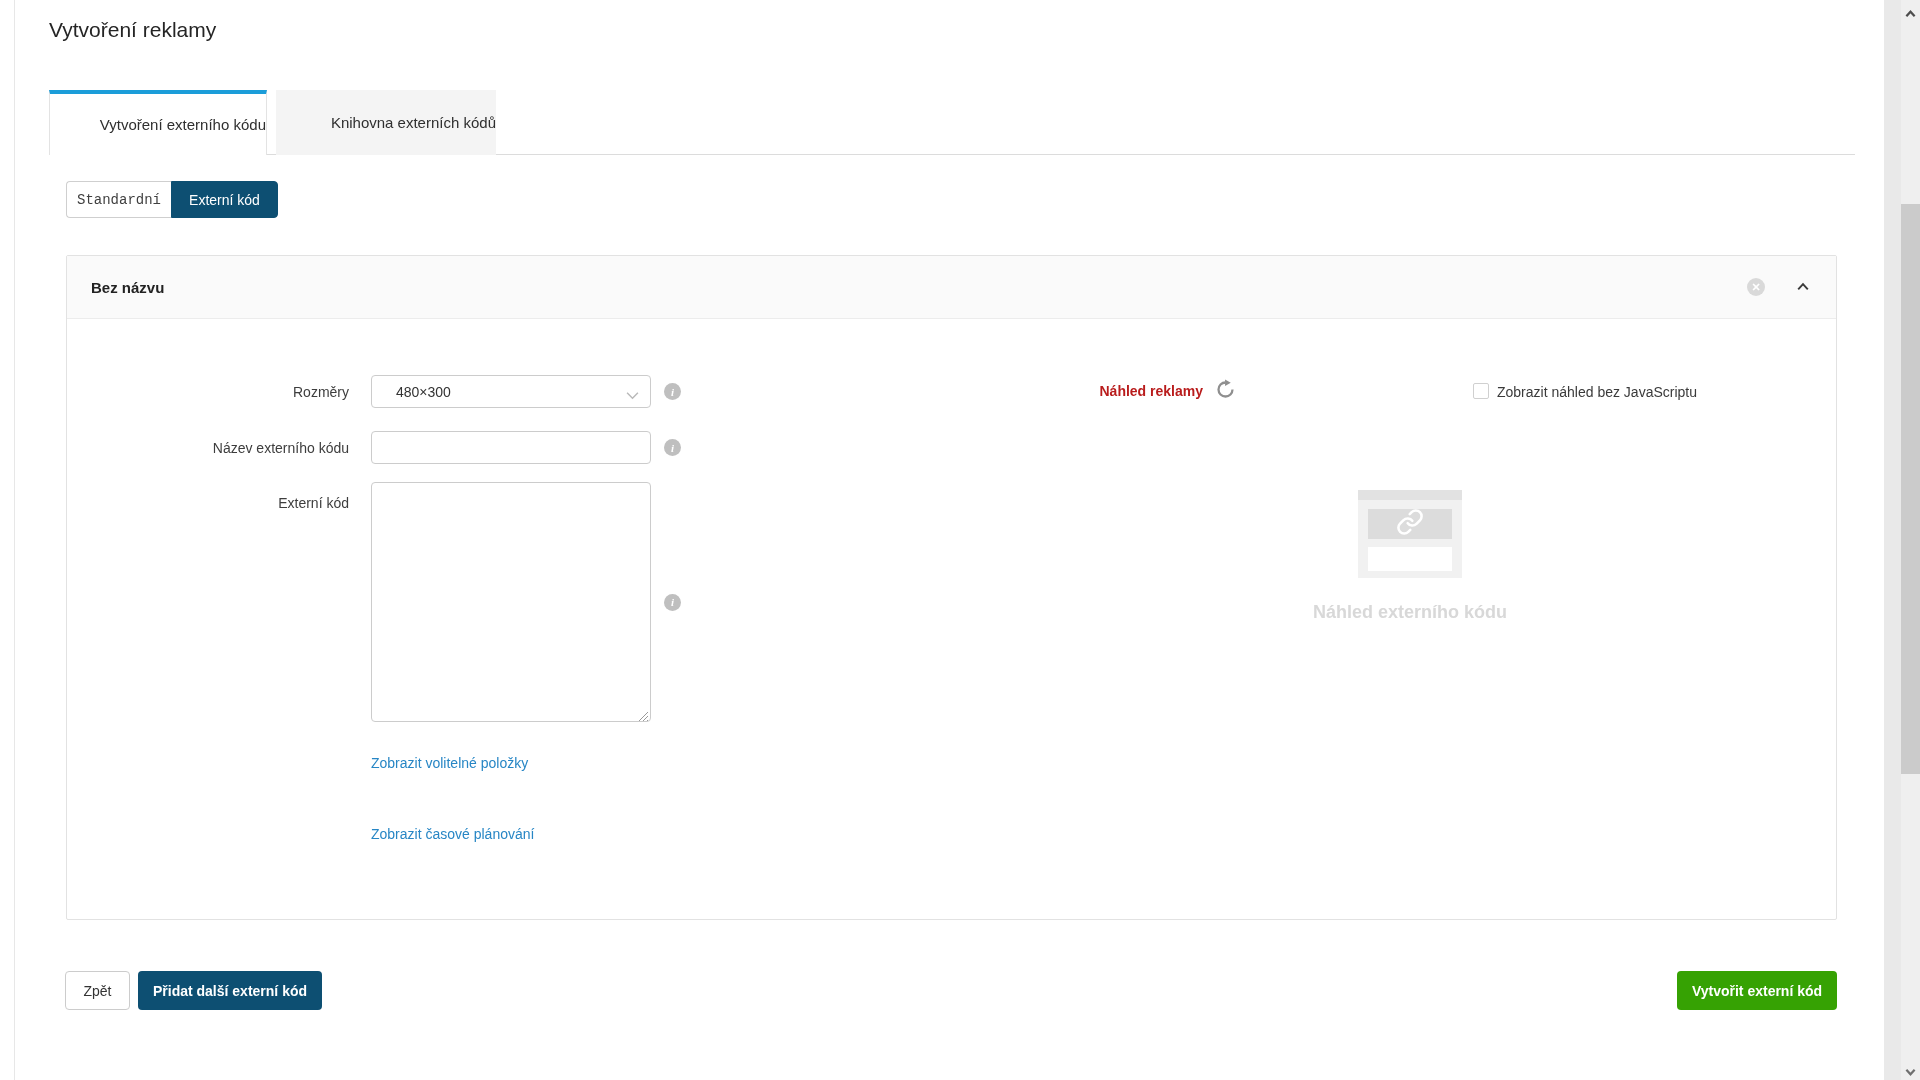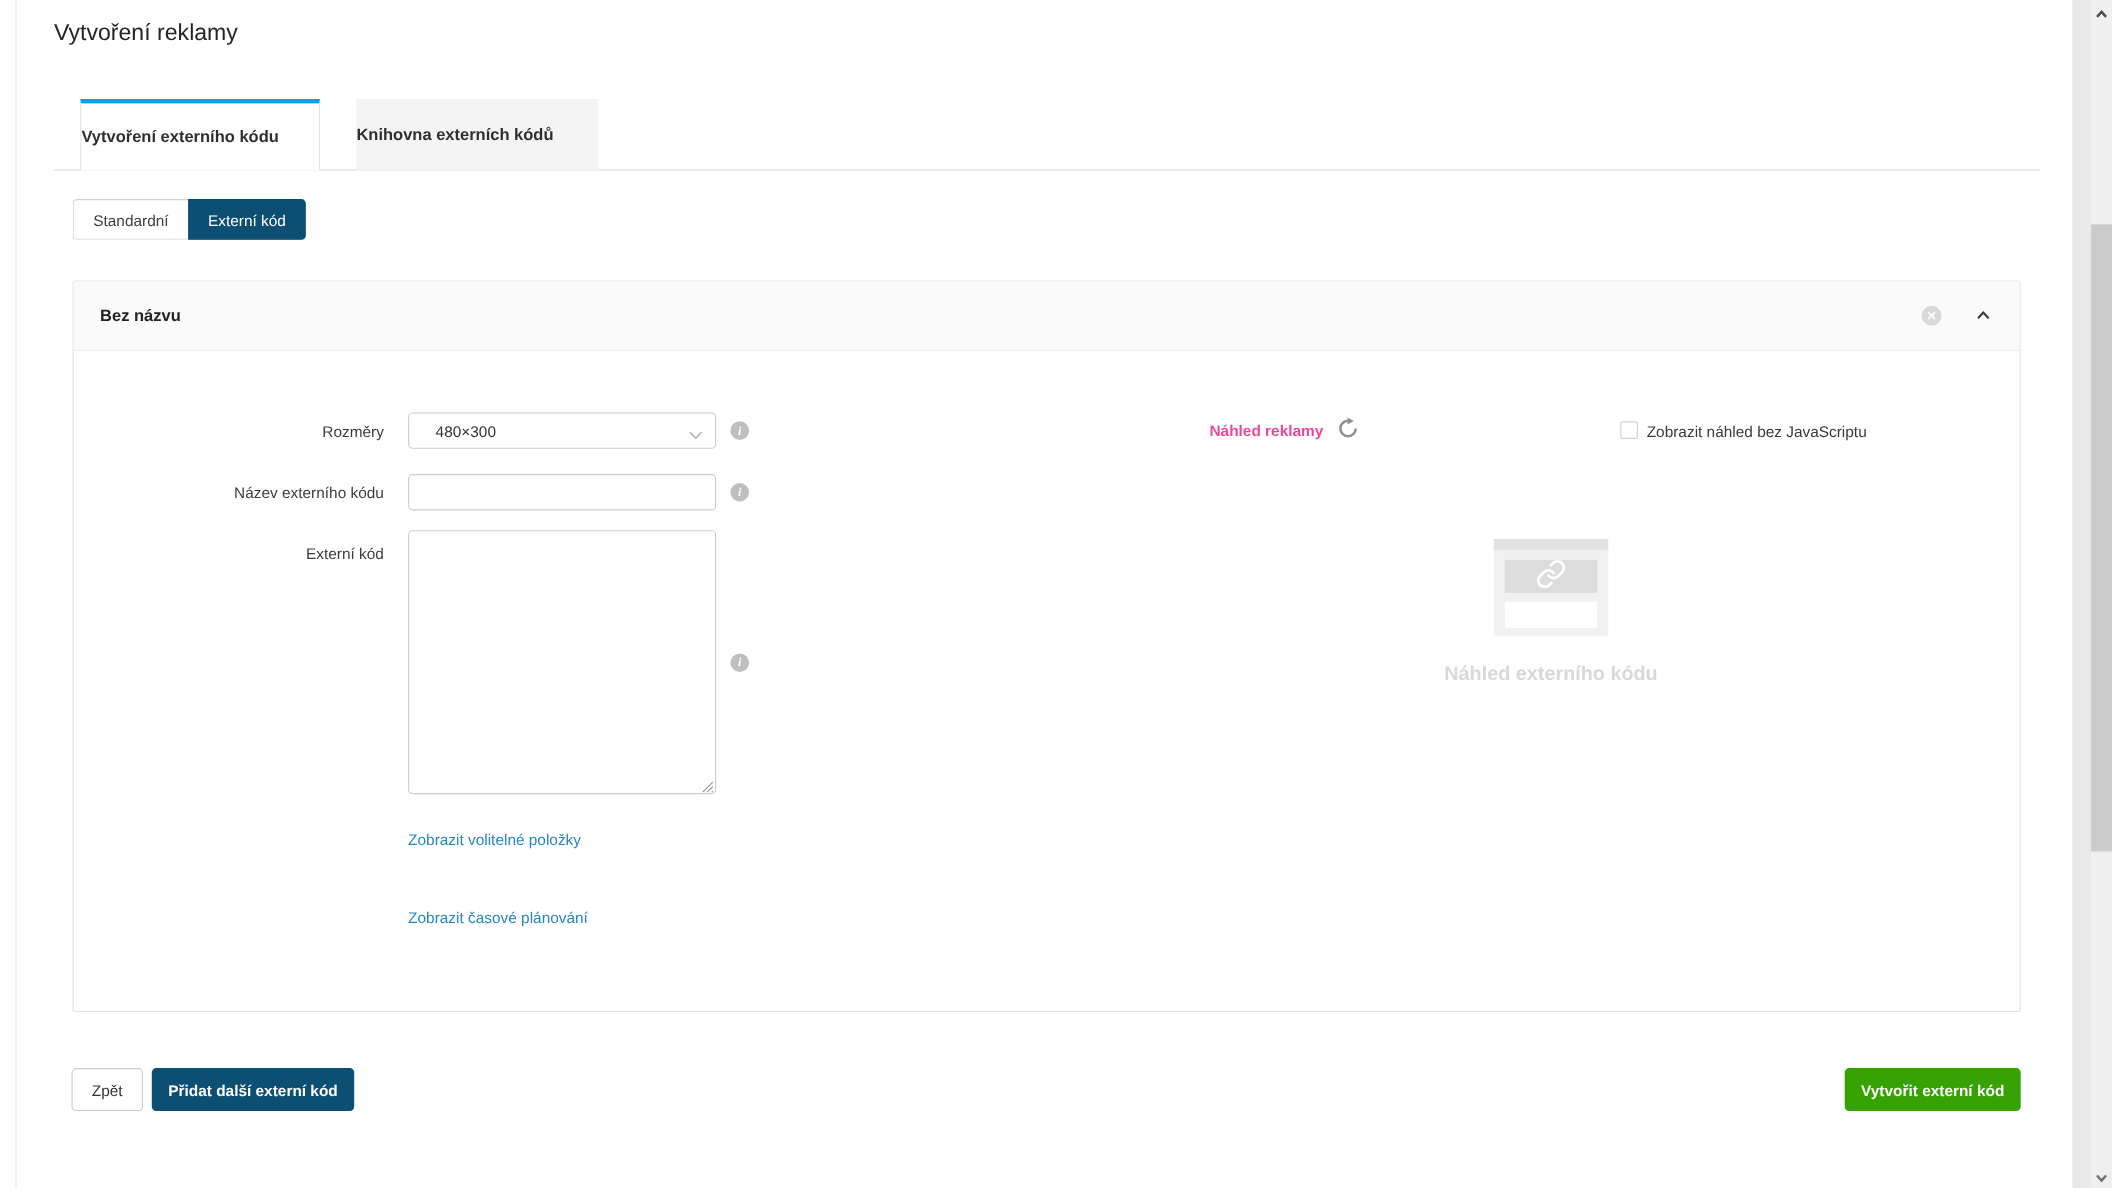--- a/index.html
+++ b/index.html
@@ -9,28 +9,28 @@
     background:#fff; color:#333;
     position:relative; overflow:hidden;
   }
   .edge-line { position:absolute; left:14px; top:0; width:1px; height:1080px; background:#e7e7e7; }
 
   
   .page-title { position:absolute; left:49px; top:18px; font-size:21px; font-weight:400; color:#252525; }
 
   
   .tabbar { position:absolute; left:49px; top:90px; width:1806px; height:65px; border-bottom:1px solid #dcdcdc; display:flex; gap:9px; }
-  .tab { height:65px; display:flex; align-items:center; justify-content:flex-start; font-size:15px; font-weight:bold; color:#2f2f2f; cursor:pointer;margin-left:24px; }
+  .tab { height:65px; display:flex; align-items:center; justify-content:flex-end; font-size:15px; font-weight:normal; color:#2f2f2f; cursor:pointer; }
   .tab.active { width:218px; background:#fff; border-top:4px solid #1b9dd9; border-left:1px solid #e3e3e3; border-right:1px solid #e3e3e3; margin-bottom:-1px; }
   .tab.inactive { width:220px; background:#f4f4f4; }
 
   
   .type-toggle { position:absolute; left:66px; top:181px; display:flex; height:37px; }
   .seg { height:37px; display:flex; align-items:center; justify-content:center; font-size:14px; cursor:pointer; }
-  .seg.plain { width:105px; background:#fff; border:1px solid #cfcfcf; border-right:none; border-radius:4px 0 0 4px; color:#3f3f3f; }
+  .seg.plain { width:105px; background:#fff; border:1px solid #cfcfcf; border-right:none; border-radius:4px 0 0 4px; color:#3f3f3f;font-family:Liberation Mono, monospace; }
   .seg.selected { width:107px; background:#0d4f72; color:#fff; border:1px solid #0d4f72; border-radius:0 4px 4px 0; }
 
   
   .card { position:absolute; left:66px; top:255px; width:1771px; height:665px; border:1px solid #e2e2e2; border-radius:2px; background:#fff; }
   .card-header { height:63px; background:#fafafa; border-bottom:1px solid #ececec; display:flex; align-items:center; padding:0 25px 0 24px; }
   .card-title { font-size:15px; font-weight:bold; color:#222; }
   .hd-spacer { flex:1; }
   .close-icon { width:18px; height:18px; border-radius:50%; background:#d9d9d9; color:#fff;
     display:flex; align-items:center; justify-content:center; font-size:11px; font-weight:bold; margin-right:30px; cursor:pointer; }
   .close-icon::before { content:"\2715"; }
@@ -50,21 +50,21 @@
   .resize-grip { position:absolute; right:2px; bottom:2px; width:12px; height:12px; pointer-events:none; }
   .info-icon { width:17px; height:17px; border-radius:50%; background:#bfbfbf; color:#fff;
     display:flex; align-items:center; justify-content:center; font-size:11px; font-weight:bold; font-style:italic;
     font-family:"Liberation Serif", serif; margin-left:13px; flex:0 0 auto; }
   .info-icon::before { content:"i"; }
   .top-align .info-icon { align-self:center; }
 
   .form-link { position:absolute; font-size:14px; color:#2786c5; text-decoration:none; cursor:pointer; }
 
   
-  .preview-label { position:absolute; top:127px; left:936px; width:200px; text-align:right; font-size:14px; font-weight:bold; color:#ec4899; }
+  .preview-label { position:absolute; top:127px; left:936px; width:200px; text-align:right; font-size:14px; font-weight:bold; color:#b91c1c; }
   .refresh-icon { position:absolute; top:123px; left:1148px; width:21px; height:21px; cursor:pointer; }
   .nojs-check { position:absolute; top:127px; left:1406px; width:16px; height:16px; appearance:none; -webkit-appearance:none;
     border:1px solid #d0d0d0; border-radius:2px; background:#fff; cursor:pointer; }
   .nojs-label { position:absolute; top:128px; left:1430px; font-size:14px; color:#3a3a3a; }
 
   .ph-box { position:absolute; left:1291px; top:234px; width:104px; height:88px; background:#f1f1f1; }
   .ph-topbar { position:absolute; left:0; top:0; width:104px; height:10px; background:#e2e2e2; }
   .ph-band { position:absolute; left:10px; top:19px; width:84px; height:30px; background:#dcdcdc; display:flex; align-items:center; justify-content:center; }
   .ph-white { position:absolute; left:10px; top:57px; width:84px; height:24px; background:#fff; }
   .ph-text { position:absolute; left:993px; top:346px; width:700px; text-align:center; font-size:18px; font-weight:bold; color:#d8d8d8; }

